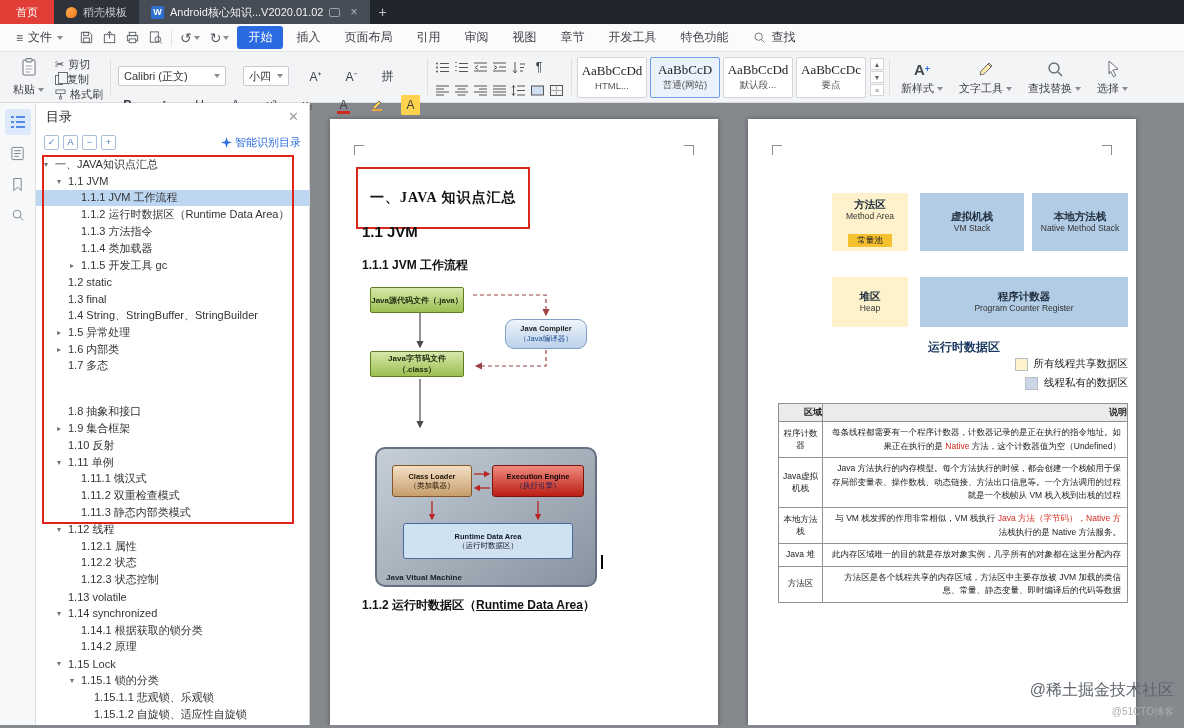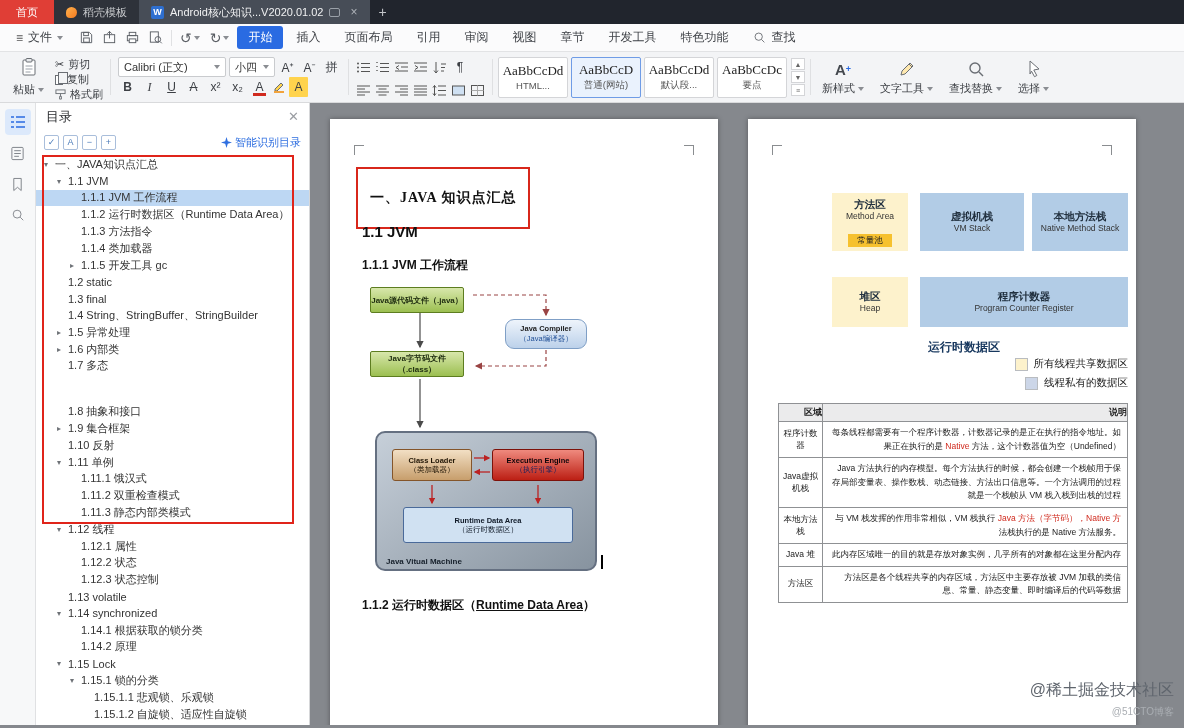--- a/index.html
+++ b/index.html
@@ -35,21 +35,21 @@
   
   .ribbon { height:51px; background:#f3f4f6; border-bottom:1px solid #d9dadc; display:flex; align-items:stretch; padding:3px 6px; }
   .vsep { width:1px; background:#dfe0e2; margin:4px 3px; }
   .rb-label { font-size:11px; color:#3c3f44; display:flex; align-items:center; gap:3px; }
   .paste-group { display:flex; flex-direction:column; align-items:center; justify-content:space-between; padding:2px 7px; }
   .clip-group { display:flex; flex-direction:column; justify-content:space-between; padding:2px 4px; }
   .clip-row { display:flex; align-items:center; gap:4px; font-size:11px; color:#3c3f44; }
   .icon-copy { position:relative; width:8px; height:10px; border:1px solid #6a6e74; background:#fff; }
   .icon-copy::after { content:''; position:absolute; left:2px; top:-4px; width:8px; height:10px; border:1px solid #6a6e74; background:#f3f4f6; }
   .font-group { display:flex; flex-direction:column; justify-content:space-between; padding:2px 4px; }
-  .fg-row { display:flex; align-items:center; gap:3px; }
+  .fg-row { display:flex; align-items:center; gap:17px;margin-top:9px; }
   .combo { background:#fff; border:1px solid #c9cbce; border-radius:2px; height:20px; display:flex; align-items:center; justify-content:space-between; padding:0 5px; font-size:11px; color:#333; }
   .combo.name { width:108px; }
   .combo.size { width:46px; }
   .sbtn { min-width:19px; height:20px; display:flex; align-items:center; justify-content:center; font-size:12px; color:#3c3f44; border-radius:2px; }
   .sbtn.b { font-weight:bold; }
   .sbtn.i { font-style:italic; font-family:"Liberation Serif", serif; }
   .sbtn.u { text-decoration:underline; }
   .sbtn.st { text-decoration:line-through; }
   .fontA { position:relative; }
   .fontA::after { content:''; position:absolute; left:3px; bottom:1px; right:3px; height:3px; background:#d02a1e; }
@@ -100,21 +100,21 @@
 
   
   .p1-titlebox { position:absolute; left:26px; top:48px; border:2px solid #d8271b; padding:20px 12px; font-family:"Liberation Serif", serif; font-size:14px; font-weight:bold; color:#111; letter-spacing:1px; }
   .p1-h2 { position:absolute; left:32px; top:104px; font-size:15px; font-weight:bold; color:#111; }
   .p1-h3 { position:absolute; left:32px; top:138px; font-size:12px; font-weight:bold; color:#111; }
   .flow { position:absolute; left:30px; top:160px; width:305px; height:305px; }
   .fbox { position:absolute; display:flex; flex-direction:column; align-items:center; justify-content:center; text-align:center; }
   .fgreen { width:94px; height:26px; background:linear-gradient(#d8e7ab,#9cbf51); border:1px solid #5d7d20; border-radius:2px; font-size:8px; font-weight:bold; color:#1c2a0e; }
   .fcompiler { left:145px; top:40px; width:82px; height:30px; background:linear-gradient(#eef4fb,#bcd1ea); border:1px solid #7f9fc6; border-radius:9px; font-size:7.5px; color:#1f4e96; line-height:1.3; }
   .fcompiler b { color:#222; }
-  .jvmbox { position:absolute; left:15px; top:152px; width:222px; height:140px; background:linear-gradient(145deg,#c6cfd9,#87939f); border:2px solid #657081; border-radius:10px; }
+  .jvmbox { position:absolute; left:15px; top:168px; width:222px; height:140px; background:linear-gradient(145deg,#c6cfd9,#87939f); border:2px solid #657081; border-radius:10px; }
   .jbox { position:absolute; display:flex; flex-direction:column; align-items:center; justify-content:center; text-align:center; font-size:7.5px; line-height:1.25; border-radius:3px; }
   .jcl { left:15px; top:16px; width:80px; height:32px; background:linear-gradient(#f2dfc4,#c79e6c); border:1px solid #84552a; color:#201505; }
   .jee { left:115px; top:16px; width:92px; height:32px; background:linear-gradient(#ef8a7e,#bc1f14); border:1px solid #7d120a; color:#11060a; }
   .jee .cn { color:#14205e; }
   .jrt { left:26px; top:74px; width:170px; height:36px; background:#d0e1f2; border:1px solid #4a6a9a; color:#101a28; }
   .jvml { position:absolute; left:9px; bottom:3px; font-size:8px; font-weight:bold; color:#16202b; }
   .caret-cursor { position:absolute; left:241px; top:276px; width:1.5px; height:14px; background:#000; }
   .p1-h3b { position:absolute; left:32px; top:478px; font-size:12px; font-weight:bold; color:#111; }
   .p1-h3b .ul { text-decoration:underline; }
 

